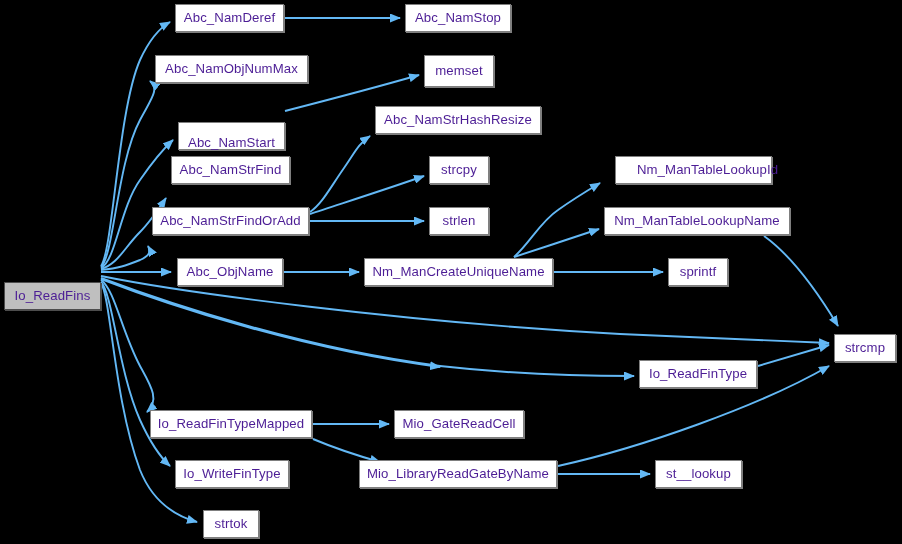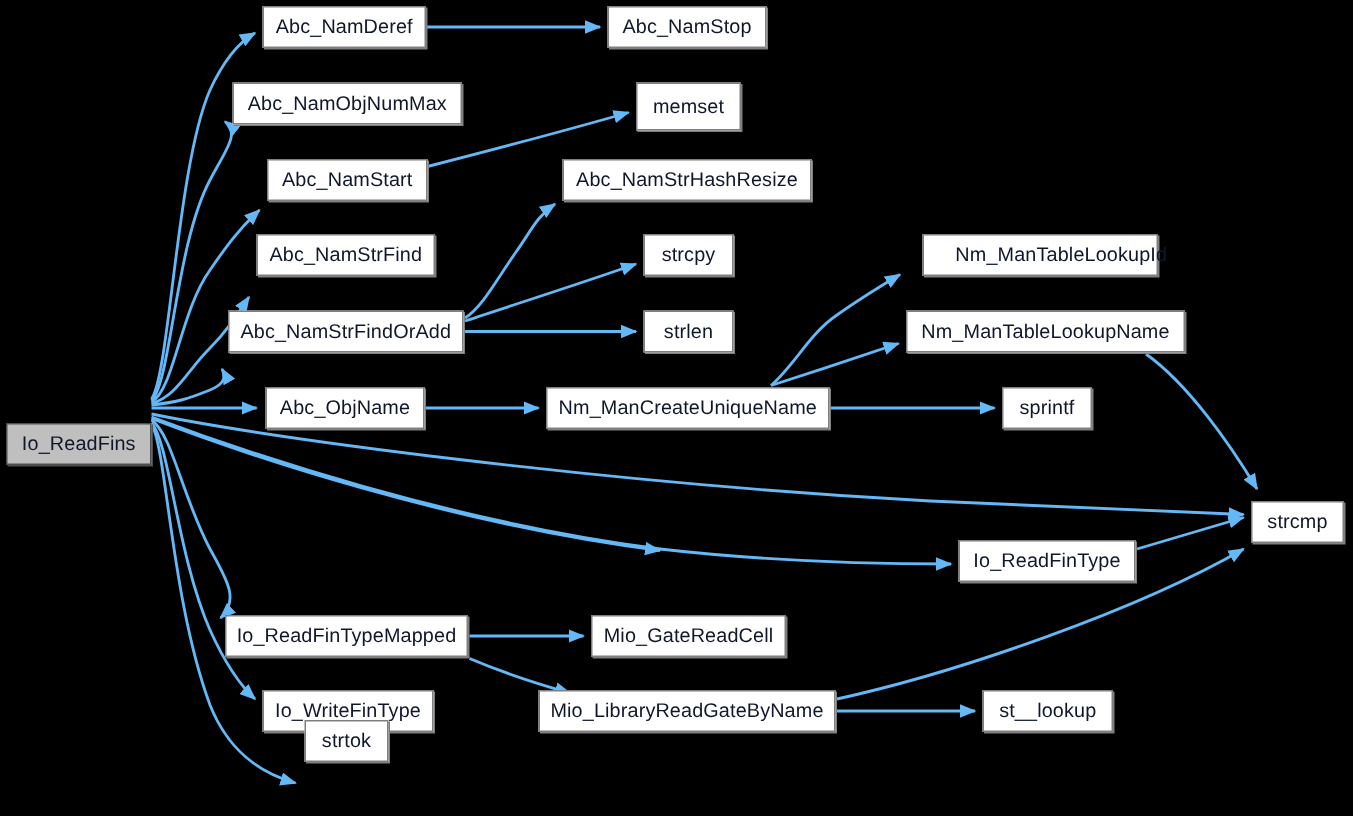--- a/index.html
+++ b/index.html
@@ -24,21 +24,21 @@
   }
   .node {
     position: absolute;
     box-sizing: border-box;
     background: #ffffff;
     border: 1px solid #7f7f7f;
     box-shadow: 1px 1px 0 0 #7f7f7f;
     display: flex;
     align-items: center;
     justify-content: center;
-    color: #0f172a;
+    color: #4c1d95;
     font-size: 13.2px;
     line-height: 1;
     white-space: nowrap;
     letter-spacing: 0.1px;
   }
   .node.root {
     background: #bfbfbf;
     border: 1px solid #4d4d4d;
     box-shadow: 1px 1px 0 0 #4d4d4d;
     margin-top: 24px;
@@ -91,39 +91,39 @@
   <div id="node-layer">
       <div class="node root" style="left: 4px; top: 258px; width: 97px; height: 28px;">
         <span class="label">Io_ReadFins</span>
       </div>
       <div class="node" style="left: 175px; top: 4px; width: 109px; height: 28px;">
         <span class="label">Abc_NamDeref</span>
       </div>
       <div class="node" style="left: 155px; top: 55px; width: 153px; height: 28px;">
         <span class="label">Abc_NamObjNumMax</span>
       </div>
-      <div class="node" style="left: 178px; top: 106px; width: 107px; height: 28px;">
+      <div class="node" style="left: 178px; top: 122px; width: 107px; height: 28px; align-items: flex-end;">
         <span class="label">Abc_NamStart</span>
       </div>
       <div class="node" style="left: 171px; top: 156px; width: 119px; height: 28px;">
         <span class="label">Abc_NamStrFind</span>
       </div>
       <div class="node" style="left: 152px; top: 207px; width: 157px; height: 28px;">
         <span class="label">Abc_NamStrFindOrAdd</span>
       </div>
       <div class="node" style="left: 177px; top: 258px; width: 106px; height: 28px;">
         <span class="label">Abc_ObjName</span>
       </div>
       <div class="node" style="left: 150px; top: 410px; width: 162px; height: 28px;">
         <span class="label">Io_ReadFinTypeMapped</span>
       </div>
       <div class="node" style="left: 175px; top: 460px; width: 114px; height: 28px;">
         <span class="label">Io_WriteFinType</span>
       </div>
-      <div class="node" style="left: 203px; top: 480px; width: 56px; height: 28px;">
+      <div class="node" style="left: 203px; top: 510px; width: 56px; height: 28px;">
         <span class="label">strtok</span>
       </div>
       <div class="node" style="left: 405px; top: 4px; width: 106px; height: 28px;">
         <span class="label">Abc_NamStop</span>
       </div>
       <div class="node" style="left: 424px; top: 55px; width: 70px; height: 32px;">
         <span class="label">memset</span>
       </div>
       <div class="node" style="left: 375px; top: 106px; width: 166px; height: 28px;">
         <span class="label">Abc_NamStrHashResize</span>

